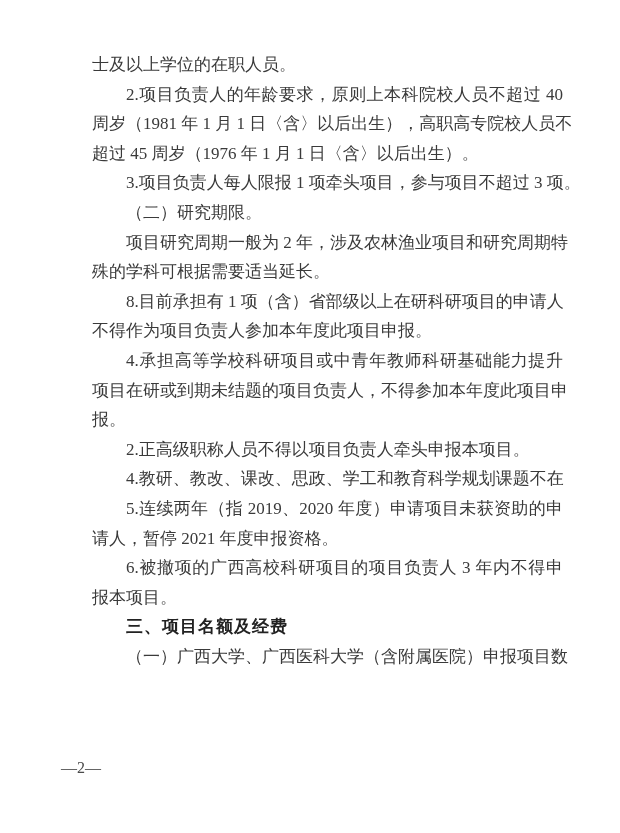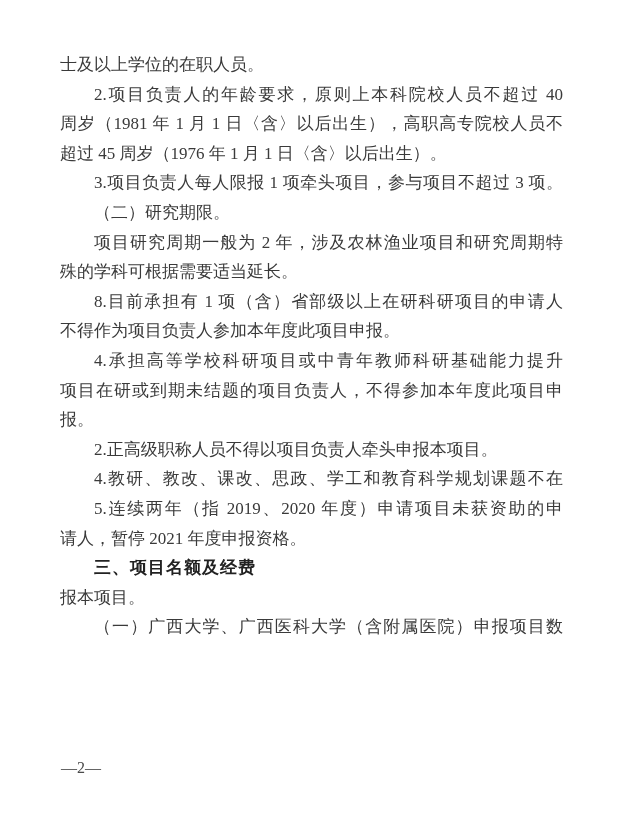--- a/index.html
+++ b/index.html
@@ -21,20 +21,21 @@
     top: 50px;
     width: 503px;
     color: #3a3a3a;
     font-size: 17px;
   }
   .ln {
     height: 29.6px;
     line-height: 29.6px;
     white-space: nowrap;
     overflow: visible;
+    margin-left: 32px;
   }
   .ind { text-indent: 2em; }
   .just {
     text-align: justify;
     text-align-last: justify;
     text-justify: inter-character;
   }
   .head {
     font-weight: bold;
     font-family: "Liberation Sans", sans-serif;
@@ -66,18 +67,19 @@
     <div class="ln">殊的学科可根据需要适当延长。</div>
     <div class="ln ind just">8.目前承担有 1 项（含）省部级以上在研科研项目的申请人</div>
     <div class="ln">不得作为项目负责人参加本年度此项目申报。</div>
     <div class="ln ind just">4.承担高等学校科研项目或中青年教师科研基础能力提升</div>
     <div class="ln just">项目在研或到期未结题的项目负责人，不得参加本年度此项目申</div>
     <div class="ln">报。</div>
     <div class="ln ind">2.正高级职称人员不得以项目负责人牵头申报本项目。</div>
     <div class="ln ind just">4.教研、教改、课改、思政、学工和教育科学规划课题不在</div>
     <div class="ln ind just">5.连续两年（指 2019、2020 年度）申请项目未获资助的申</div>
     <div class="ln">请人，暂停 2021 年度申报资格。</div>
+    <div class="ln ind just">6.被撤项的广西高校科研项目的项目负责人 3 年内不得申</div>
+    <div class="ln">报本项目。</div>
     <div class="ln ind head">三、项目名额及经费</div>
-    <div class="ln">报本项目。</div>
     <div class="ln ind just">（一）广西大学、广西医科大学（含附属医院）申报项目数</div>
   </div>
   <div class="footer">—2—</div>
 </div>
 
 </body></html>

